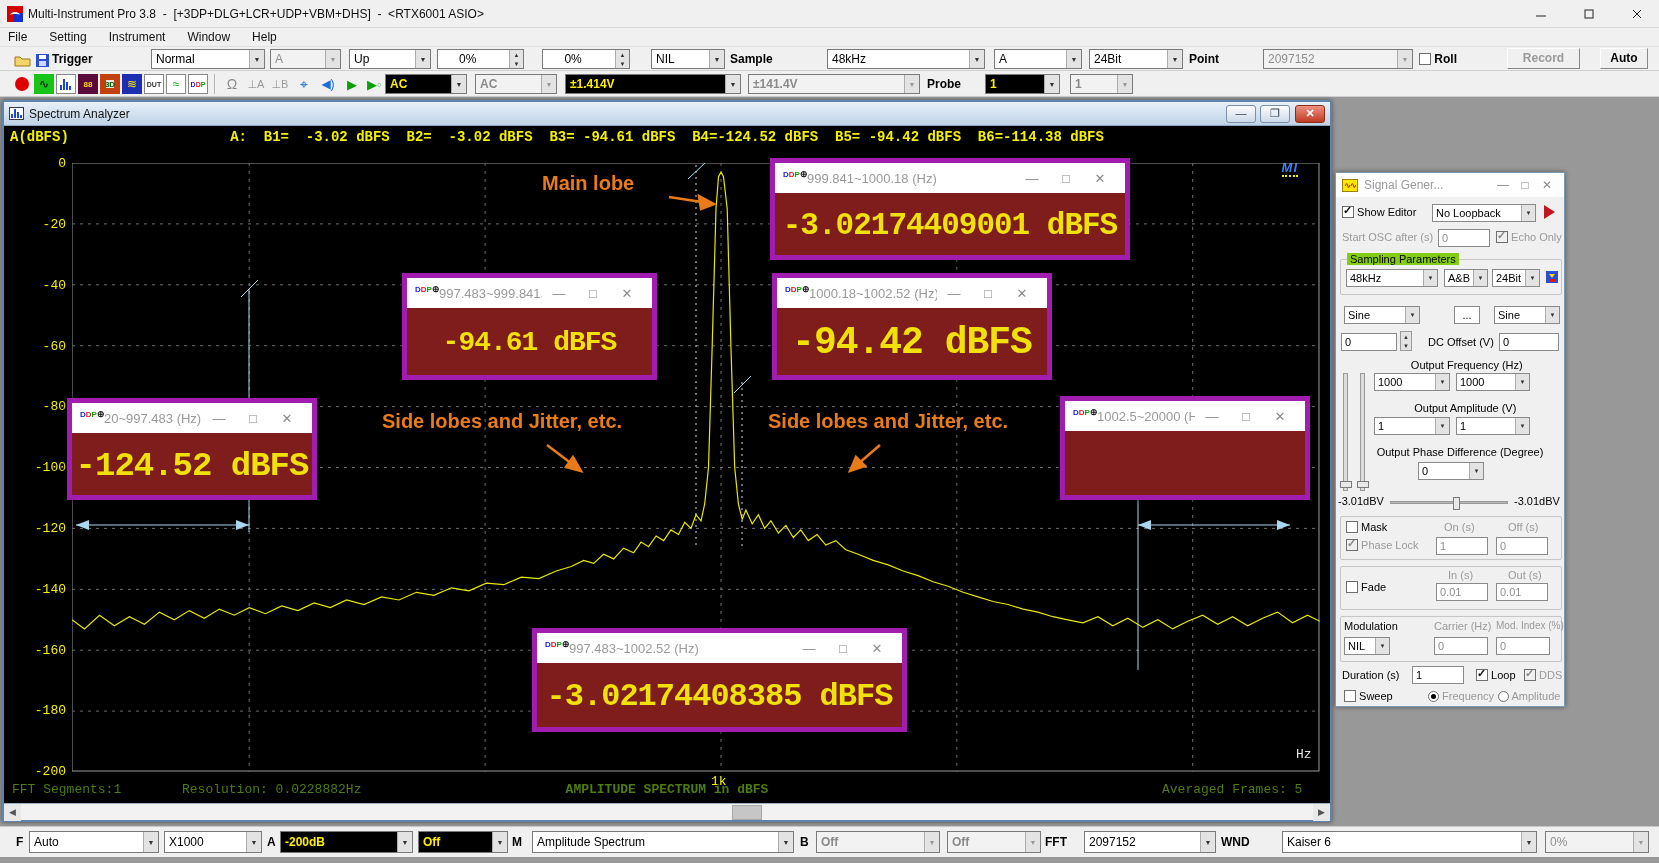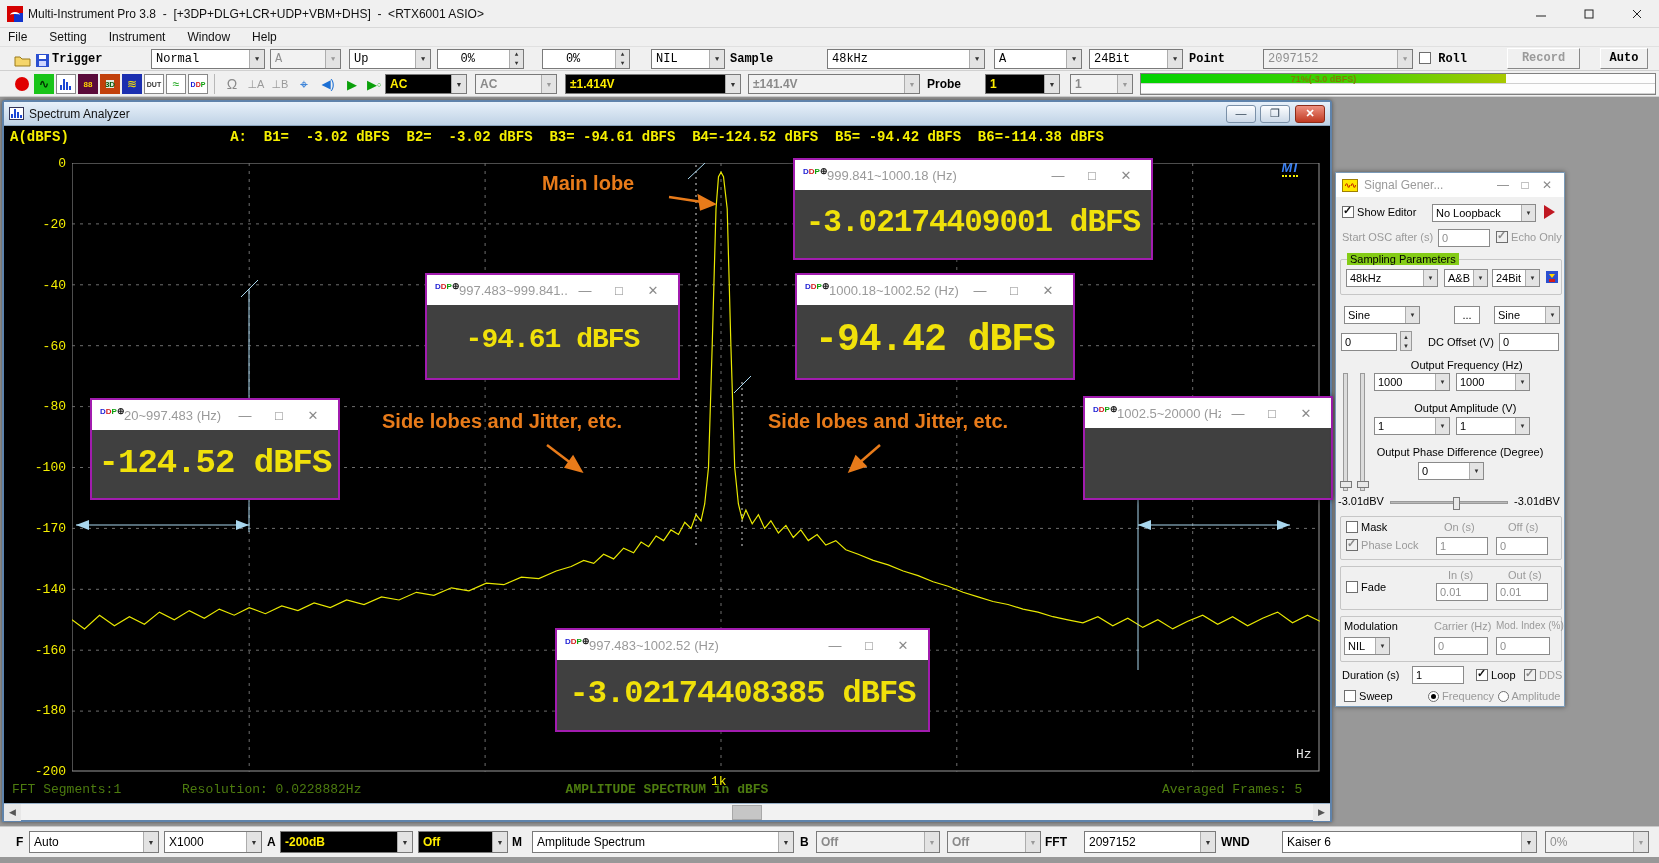--- a/index.html
+++ b/index.html
@@ -14,21 +14,21 @@
   .applogo { position:absolute; left:7px; top:6px; width:16px; height:16px; background:#d40000; }
   .applogo::after { content:""; position:absolute; right:0; bottom:0; width:9px; height:9px; background:#1133cc; }
   .applogo::before { content:""; position:absolute; left:3px; top:6px; width:10px; height:4px; border-top:2px solid #fff; border-radius:50%; z-index:2; }
   .winbtn { position:absolute; top:0; width:44px; height:28px; }
   .winbtn .g { position:absolute; left:50%; top:50%; transform:translate(-50%,-50%); }
   #menubar { left:0; top:28px; width:1659px; height:19px; background:#f0f0f0; display:flex; gap:22px; padding-left:8px; align-items:center; font-size:12px; color:#111; border-bottom:1px solid #e0e0e0;}
   #menubar span { cursor:default; }
 
   
   .toolbar { left:0; width:1659px; background:#f0f0f0; border-bottom:1px solid #d0d0d0; position:absolute; }
-  #tb1 { top:47px; height:24px;font-family:Liberation Mono, monospace; }
+  #tb1 { top:47px; height:24px; }
   #tb2 { top:71px; height:26px; }
   .lbl { position:absolute; font-size:12px; font-weight:bold; color:#000; top:5px; }
   .dd { position:absolute; top:2px; height:20px; background:#fff; border:1px solid #7a7a7a; display:flex; align-items:center; font-size:12px; color:#000; padding-left:4px; overflow:hidden; }
   .dd .val { white-space:nowrap; }
   .dd .arr { margin-left:auto; width:15px; align-self:stretch; background:#e3e3e3; border-left:1px solid #adadad; display:flex; align-items:center; justify-content:center; font-size:7px; color:#333; flex:0 0 15px; }
   .dd.black { background:#000; }
   .dd.black .val { color:#ffee00; font-weight:bold; }
   .dd.black.dis .val { color:#8a8a8a; }
   .dd.dis { background:#f2f2f2; }
   .dd.dis .val { color:#8f8f8f; }
@@ -55,21 +55,21 @@
   .specicon { width:15px; height:13px; background:#fff; border:1px solid #335; margin-right:5px; display:flex; align-items:flex-end; gap:1px; padding:1px; }
   .specicon i { background:#1b47d4; width:3px; display:block; }
   .cap { position:absolute; top:3px; width:30px; height:18px; border:1px solid #7a90a8; border-radius:3px; background:linear-gradient(#fdfeff,#ccd9e8); text-align:center; line-height:15px; font-size:11px; color:#345; }
   .cap.close { background:linear-gradient(#ee9180,#c03a22); border-color:#8c2b18; color:#fff; font-weight:bold; }
   .mono { font-family:"Liberation Mono", monospace; }
   .ytick { position:absolute; width:58px; text-align:right; color:#f5ef00; font-size:13px; font-family:"Liberation Mono",monospace; }
   .statustxt { position:absolute; color:#4d7c0f; font-size:13px; font-family:"Liberation Mono",monospace; white-space:pre; }
   .orange { position:absolute; color:#e87b1a; font-weight:bold; font-size:20px; white-space:nowrap; }
 
   
-  .ddpwin { position:absolute; background:#404040; border:2px solid #a21caf; box-shadow:0 0 6px rgba(0,0,0,.6);margin-left:23px; }
+  .ddpwin { position:absolute; background:#7f1d1d; border:5px solid #a21caf; box-shadow:0 0 6px rgba(0,0,0,.6); }
   .ddpbar { height:30px; background:#fff; display:flex; align-items:center; padding:0 8px; }
   .ddpbar .t { color:#9a9a9a; font-size:13px; margin-left:6px; white-space:nowrap; overflow:hidden; flex:1; }
   .ddpbar .b { color:#8a8a8a; font-size:13px; width:34px; text-align:center; }
   .ddpicon { width:18px; height:16px; position:relative; font-weight:bold; font-size:8px; line-height:8px; }
   .ddpicon .l1 b:nth-child(1){color:#1b1bd4;} .ddpicon .l1 b:nth-child(2){color:#d41b1b;} .ddpicon .l1 b:nth-child(3){color:#0ba00b;}
   .ddpicon .l2 { font-size:9px; color:#222; }
   .ddpval { color:#f0e10a; font-weight:bold; font-family:"Liberation Mono",monospace; text-align:center; white-space:nowrap; letter-spacing:-1px; }
 
   
   #siggen { left:1335px; top:75px; width:230px; height:535px; background:#f0f0f0; border:1px solid #7a9ab8; box-shadow:0 0 5px rgba(0,0,0,.45); font-size:11px; }
@@ -250,26 +250,20 @@
       </div>
     <span class="lbl" style="left:927px;top:6px">Probe</span>
     <div class="dd black" style="left:985px;width:75px;top:3px">
         <span class="val">1</span>
         <span class="arr">▼</span>
       </div>
     <div class="dd black dis" style="left:1070px;width:63px;top:3px">
         <span class="val">1</span>
         <span class="arr">▼</span>
       </div>
-    <div class="meterwrap">
-      <div class="meterbar">
-          <div class="meterfill">71%(-3.0 dBFS)</div>
-        </div>
-      <div class="meterbar"></div>
-    </div>
   </div>
 
   <div class="abs" id="mdi">
 
     <div class="abs" id="specwin">
       <div id="spec-tb">
         <span class="specicon">
             <i style="height:4px"></i>
             <i style="height:9px"></i>
             <i style="height:6px"></i>
@@ -284,21 +278,21 @@
       <span class="abs mono" style="left:6px;top:27px;color:#f5ef00;font-size:14px;font-weight:bold">A(dBFS)</span>
       <span class="abs mono" style="left:50%;transform:translateX(-50%);top:27px;color:#f5ef00;font-size:14px;font-weight:bold;white-space:pre">A:  B1=  -3.02 dBFS  B2=  -3.02 dBFS  B3= -94.61 dBFS  B4=-124.52 dBFS  B5= -94.42 dBFS  B6=-114.38 dBFS</span>
       <span class="abs" style="right:32px;top:58px;color:#3b82f6;font-size:13px;font-weight:bold;font-style:italic;letter-spacing:1px;border-bottom:2px dotted #f5ef00">MI</span>
 
       <div class="ytick" style="left:4px;top:54px">0</div>
       <div class="ytick" style="left:4px;top:115px">-20</div>
       <div class="ytick" style="left:4px;top:176px">-40</div>
       <div class="ytick" style="left:4px;top:237px">-60</div>
       <div class="ytick" style="left:4px;top:297px">-80</div>
       <div class="ytick" style="left:4px;top:358px">-100</div>
-      <div class="ytick" style="left:4px;top:419px">-170</div>
+      <div class="ytick" style="left:4px;top:419px">-120</div>
       <div class="ytick" style="left:4px;top:480px">-140</div>
       <div class="ytick" style="left:4px;top:541px">-160</div>
       <div class="ytick" style="left:4px;top:601px">-180</div>
       <div class="ytick" style="left:4px;top:662px">-200</div>
 
       <svg id="plot" class="abs" style="left:68px;top:61px" width="1248" height="609" viewBox="0 0 1248 609">
         <rect x="0" y="0" width="1247" height="608" fill="none" stroke="#9a9a9a" stroke-width="1"></rect>
         <g id="gridg">
             <line x1="0" x2="1248" y1="60.9" y2="60.9" stroke="#6e6e6e" stroke-dasharray="3 5"></line>
             <line x1="0" x2="1248" y1="121.8" y2="121.8" stroke="#6e6e6e" stroke-dasharray="3 5"></line>

